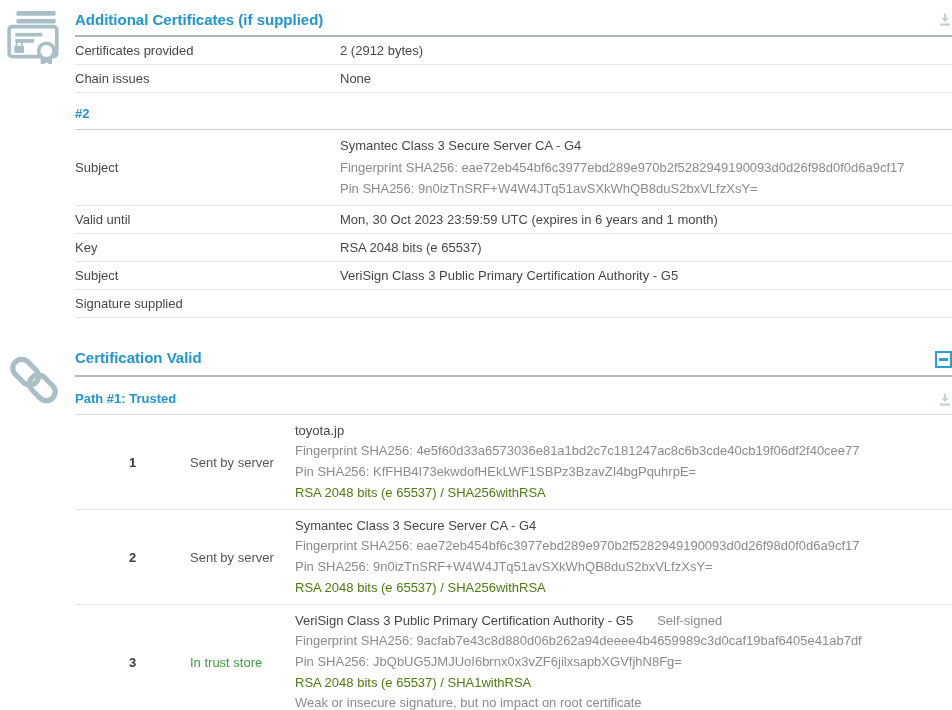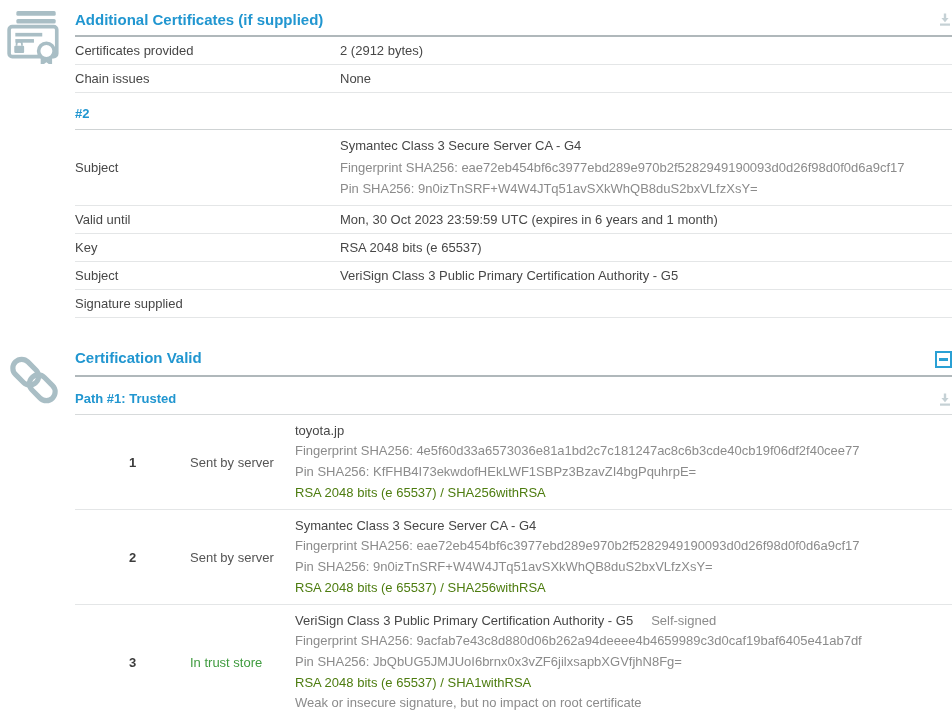--- a/index.html
+++ b/index.html
@@ -31,21 +31,21 @@
   .subhead {
     margin-top: 13px; padding-bottom: 8px; border-bottom: 1px solid #cfd3d4;
     font-weight: bold; font-size: 13px; color: #2196d0; cursor: pointer; display: block;
   }
 
   .cert-name { font-size: 13px; color: #474747; line-height: 19px; }
   .fine { font-size: 13px; color: #8b8b8b; line-height: 21px; }
   .keysig { font-size: 13px; color: #4d7c0f; line-height: 21px; }
   .note { font-size: 13px; color: #8b8b8b; line-height: 20px; }
   .note:empty, .self-signed:empty { display: none; }
-  .self-signed { color: #8b8b8b; font-size: 13px; margin-left: 18px; }
+  .self-signed { color: #8b8b8b; font-size: 13px; margin-left: 24px; }
 
   .subject-row .cert-name { margin-bottom: 2px; }
 
   .path-header {
     display: flex; justify-content: space-between; align-items: center;
     margin-top: 14px; padding-bottom: 8px; border-bottom: 1px solid #d7dadb;
   }
   .path-title { font-size: 13px; font-weight: bold; color: #2196d0; }
 
   .path-row { display: flex; align-items: center; border-bottom: 1px solid #e4e6e7; padding: 6px 0; }

